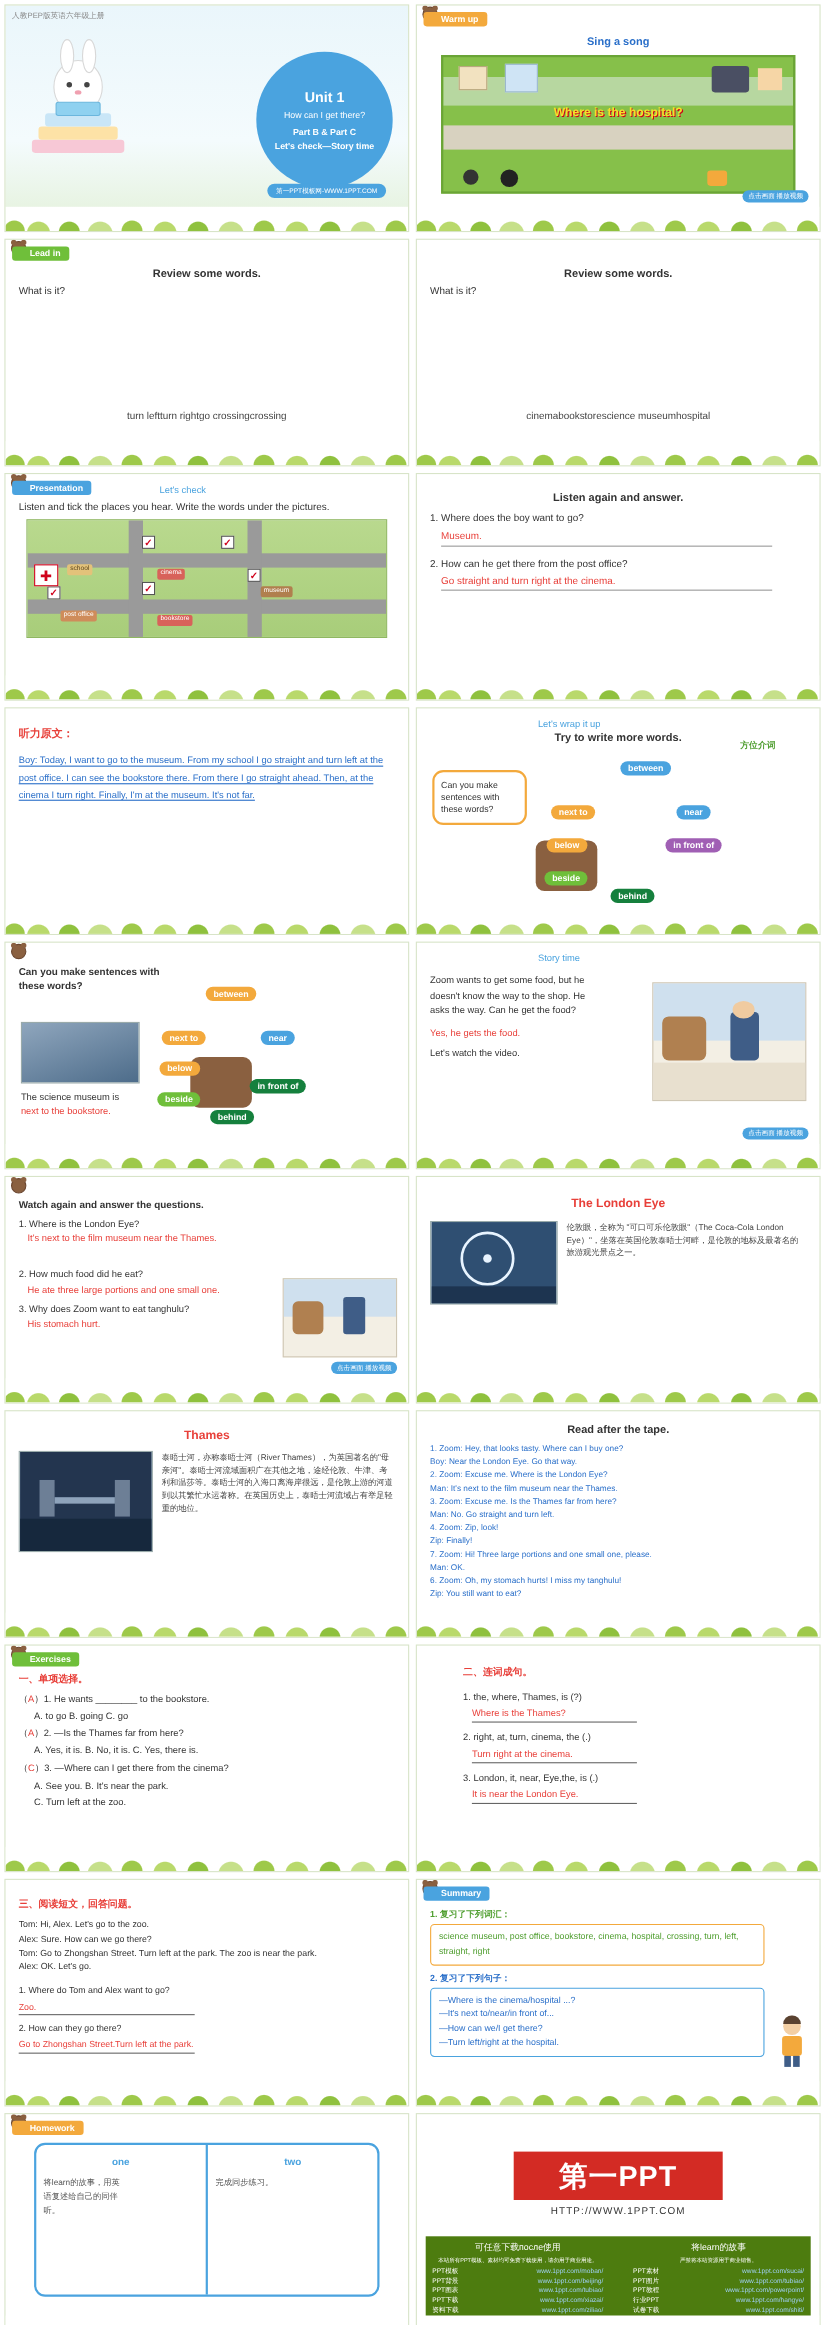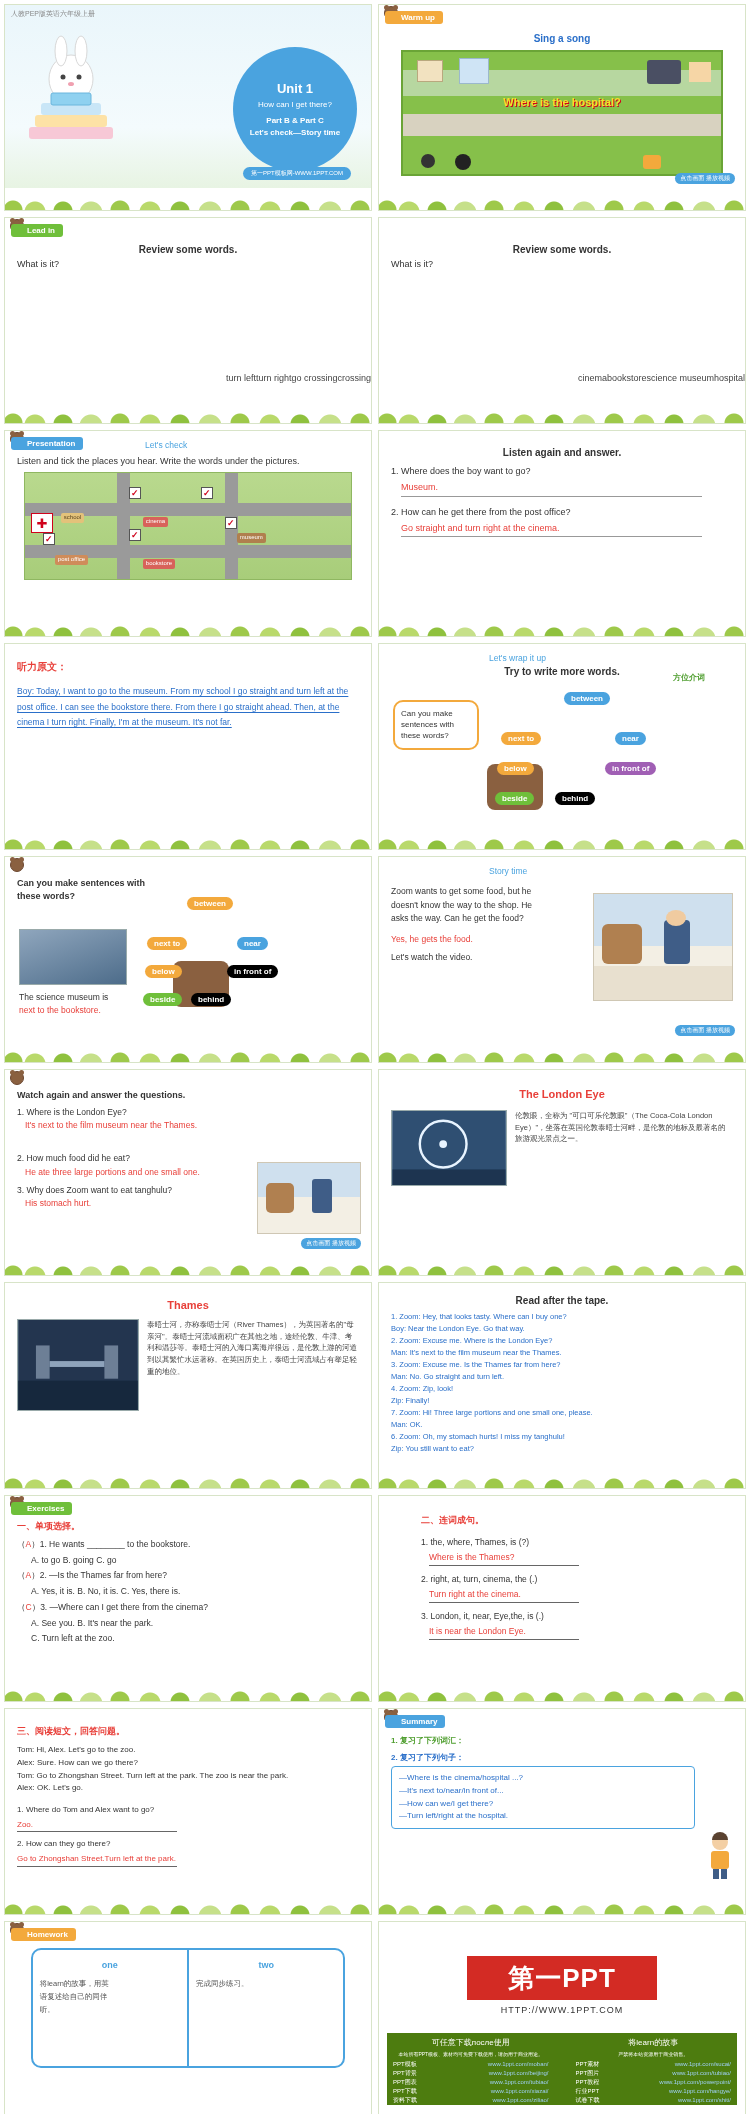--- a/index.html
+++ b/index.html
@@ -99,21 +99,21 @@
     background: #4aa3df; color: #fff; font-size: 6px;
     padding: 2px 8px; border-radius: 8px;
   }
   .bunny {
     position: absolute; left: 16px; top: 30px; width: 100px; height: 120px;
   }
 
   
   .word-row {
     position: absolute; bottom: 40px; left: 0; right: 0;
-    display: flex; justify-content: flex-end; font-size: 9px; color: #444;
+    display: flex; justify-content: center; font-size: 9px; color: #444;
   }
   .review-title { text-align: center; font-weight: bold; font-size: 10px; margin-bottom: 4px; }
   .what-is-it { font-size: 9px; }
 
   
   .map-pic {
     margin: 4px auto 0; width: 96%; height: 108px;
     background: linear-gradient(#b9d98e,#a8cd7a);
     border: 1px solid #8fb761; position: relative; overflow: hidden;
   }
@@ -133,21 +133,21 @@
   .bubble {
     border: 2px solid #f3a93c; border-radius: 10px; padding: 6px; font-size: 8px;
     background: #fff; width: 86px; line-height: 1.4;
   }
   .tagword {
     display: inline-block; color: #fff; font-size: 8px; font-weight: bold;
     padding: 2px 7px; border-radius: 9px;
   }
   .t-orange { background: #f3a93c; }
   .t-blue { background: #4aa3df; }
-  .t-red { background: #000000; }
+  .t-red { background: #15803d; margin-top: 16px; }
   .t-green { background: #6fbf3a; }
   .t-purple { background: #a05fb4; }
 
   .photo {
     background: linear-gradient(160deg,#8fa6bd,#4d6c8a);
     border: 1px solid #9aa;
   }
   .play-badge {
     position: absolute; bottom: 26px; right: 10px;
     background: #4aa3df; color: #fff; font-size: 6px; padding: 1px 5px; border-radius: 6px;
@@ -155,21 +155,21 @@
 
   .ex-list { font-size: 8.5px; line-height: 1.85; }
 
   .summary-box {
     border: 1px solid #f3a93c; border-radius: 4px; padding: 5px 7px;
     font-size: 8px; line-height: 1.6; color: #4f9e2f; margin-top: 3px;
   }
   .summary-box2 { border-color: #4aa3df; color: #2a6fc9; }
 
   .book {
-    margin: 26px auto 0; width: 86%; height: 120px;
+    margin: 26px auto 0; width: 86%; height: 140px;
     border: 2px solid #4aa3df; border-radius: 10px; display: flex; background: #fff;
   }
   .book .pg { flex: 1; padding: 8px 7px; font-size: 7.5px; line-height: 1.7; color: #555; }
   .book .pg:first-child { border-right: 2px solid #4aa3df; }
   .book .pg .hd { text-align: center; color: #4aa3df; font-weight: bold; font-size: 9px; margin-bottom: 5px; }
 
   
   .brand {
     background: #fff; height: 100%; position: relative; overflow: hidden;
   }
@@ -502,20 +502,21 @@
     </div>
   </div>
 
   <div class="slide">
     <div class="tag-wrap">
       <span class="bear"></span>
       <span class="tag blue-tag">Summary</span>
     </div>
     <div class="body-area" style="padding-top:26px;padding-right:50px">
       <div class="green" style="font-size:8px;font-weight:bold">1. 复习了下列词汇：</div>
+      <div class="summary-box">science museum, post office, bookstore, cinema, hospital, crossing, turn, left, straight, right</div>
       <div class="blue" style="font-size:8px;font-weight:bold;margin-top:6px">2. 复习了下列句子：</div>
       <div class="summary-box summary-box2" style="white-space:pre-line">—Where is the cinema/hospital ...?
 —It's next to/near/in front of...
 —How can we/I get there?
 —Turn left/right at the hospital.</div>
       <div style="position:absolute;right:10px;bottom:34px;width:30px;height:48px">
         <svg viewBox="0 0 30 48" style="width:100%;height:100%">
           <circle cx="15" cy="10" r="8" fill="#f3cfa4"></circle>
           <path d="M7 8 a8 8 0 0 1 16 0 z" fill="#5a4230"></path>
           <rect x="6" y="19" width="18" height="18" rx="3" fill="#f3a93c"></rect>

